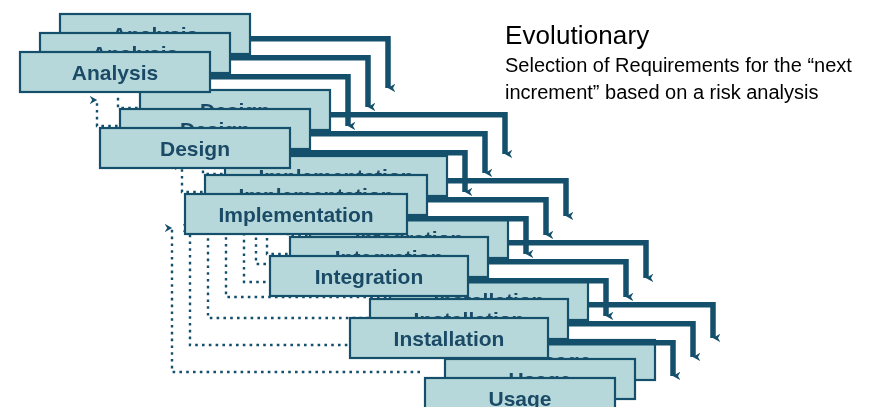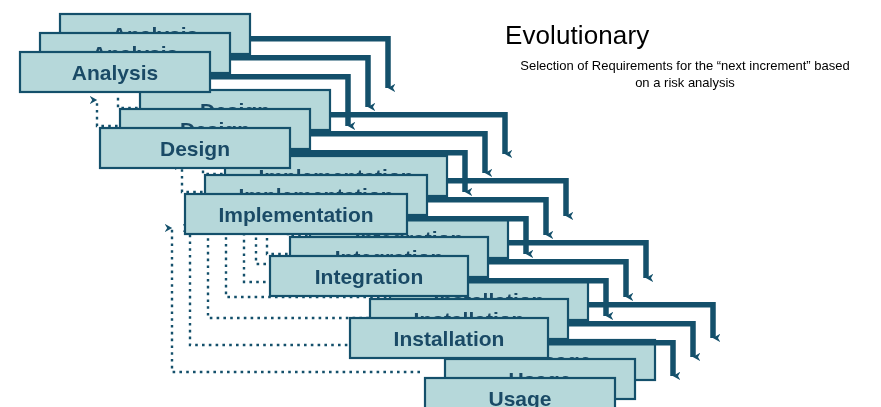--- a/index.html
+++ b/index.html
@@ -39,25 +39,24 @@
     font-family: "Liberation Sans", sans-serif;
     font-size: 26px;
     font-weight: normal;
     color: #000000;
     line-height: 1.05;
     margin: 0 0 3px 0;
     letter-spacing: 0.1px;
   }
   .legend-desc {
     font-family: "Liberation Sans", sans-serif;
-    font-size: 13px;
+    font-size: 20px;
     color: #000000;
     line-height: 1.32;
-    margin: 8px;
-    text-align: center;
+    margin: 0;
   }
 </style>
 </head>
 <body>
 
 <div id="canvas">
 
   <svg id="diagram-svg" viewBox="0 0 881 407" xmlns="http://www.w3.org/2000/svg">
     <defs>
       <marker id="solid-arrowhead" markerWidth="9" markerHeight="8" refX="4.5" refY="7.4" orient="auto" markerUnits="userSpaceOnUse">

